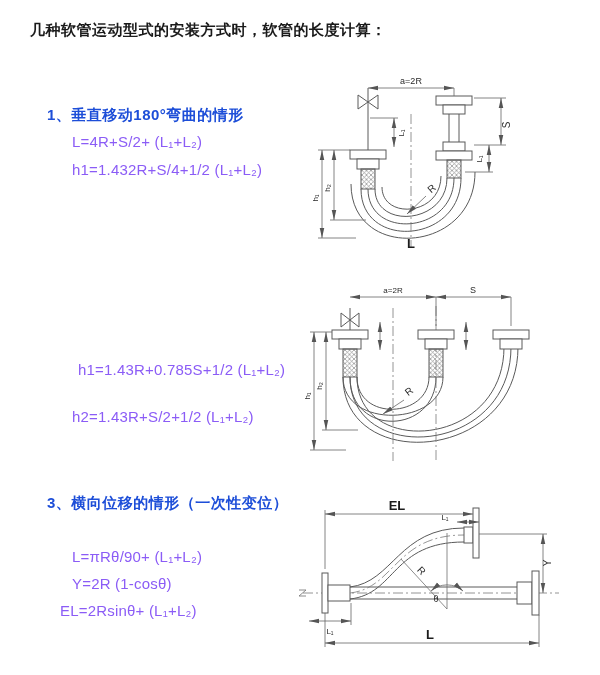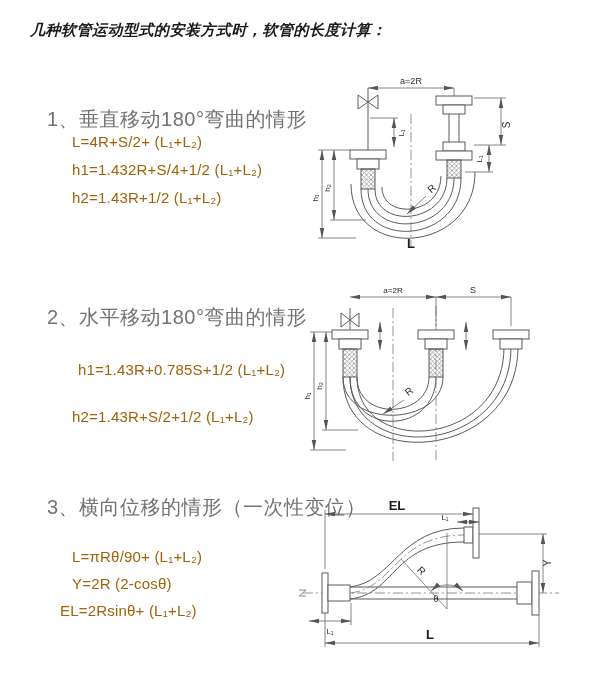--- a/index.html
+++ b/index.html
@@ -2,22 +2,22 @@
 <html><head>
 <meta charset="utf-8">
 <style>
   html,body{margin:0;padding:0;background:#ffffff;}
   #page{
     position:relative;width:600px;height:675px;background:#ffffff;overflow:hidden;
     font-family:"Liberation Sans","DejaVu Sans",sans-serif;color:#141414;
   }
   .abs{position:absolute;white-space:nowrap;}
   .doc-title{font-size:15px;font-weight:bold;letter-spacing:0.5px;color:#1a1a1a;}
-  .sec-heading{font-size:20px;font-weight:normal;letter-spacing:0.5px;color:#737373;}
-  .formula{font-size:15px;font-weight:normal;color:#a16207;letter-spacing:0.2px;}
+  .sec-heading{font-size:15px;font-weight:bold;letter-spacing:0.5px;color:#1d4ed8;}
+  .formula{font-size:15px;font-weight:normal;color:#8b5cf6;letter-spacing:0.2px;}
   svg{position:absolute;overflow:visible;}
   svg text{font-family:"Liberation Sans","DejaVu Sans",sans-serif;fill:#2a2a2a;}
   .ln   {stroke:#5a5a5a;stroke-width:1;fill:none;}
   .lnthin{stroke:#707070;stroke-width:0.8;fill:none;}
   .dim  {stroke:#666666;stroke-width:0.8;fill:none;}
   .cl   {stroke:#7a7a7a;stroke-width:0.8;fill:none;stroke-dasharray:10 3 2 3;}
   .solidw{fill:#ffffff;stroke:#5a5a5a;stroke-width:1;}
   .braid{fill:url(#braid);stroke:#5a5a5a;stroke-width:1;}
   .dimtxt{font-size:8px;}
   .dimtxt9{font-size:9px;}
@@ -33,34 +33,32 @@
     <defs>
       <marker id="arr" markerWidth="11" markerHeight="7" refX="10.2" refY="3.5" orient="auto-start-reverse" markerUnits="userSpaceOnUse">
         <path d="M0,1.2 L10.2,3.5 L0,5.8 z" fill="#555"></path>
       </marker>
       <pattern id="braid" width="4.5" height="4.5" patternUnits="userSpaceOnUse">
         <path d="M0,4.5 L4.5,0 M0,0 L4.5,4.5" stroke="#8d8d8d" stroke-width="0.7" fill="none"></path>
       </pattern>
     </defs>
   </svg>
 
-  <div class="abs doc-title" style="left:30px;top:21px;font-style:italic;">几种软管运动型式的安装方式时，软管的长度计算：</div>
+  <div class="abs doc-title" style="left:30px;top:21px;">几种软管运动型式的安装方式时，软管的长度计算：</div>
 
   <div class="abs sec-heading" style="left:47px;top:106px;">1、垂直移动180°弯曲的情形</div>
   <div class="abs formula" style="left:72px;top:133px;">L=4R+S/2+ (L₁+L₂)</div>
   <div class="abs formula" style="left:72px;top:161px;">h1=1.432R+S/4+1/2 (L₁+L₂)</div>
-  <div class="abs formula" style="left:72px;top:189px;">h2=1.43R+1/2 (L₁+L₂)</div>
-
-  <div class="abs sec-heading" style="left:47px;top:304px;">2、水平移动180°弯曲的情形</div>
+
   <div class="abs formula" style="left:78px;top:361px;">h1=1.43R+0.785S+1/2 (L₁+L₂)</div>
   <div class="abs formula" style="left:72px;top:408px;">h2=1.43R+S/2+1/2 (L₁+L₂)</div>
 
   <div class="abs sec-heading" style="left:47px;top:494px;">3、横向位移的情形（一次性变位）</div>
   <div class="abs formula" style="left:72px;top:548px;">L=πRθ/90+ (L₁+L₂)</div>
-  <div class="abs formula" style="left:72px;top:575px;">Y=2R (2-cosθ)</div>
+  <div class="abs formula" style="left:72px;top:575px;">Y=2R (1-cosθ)</div>
   <div class="abs formula" style="left:60px;top:602px;">EL=2Rsinθ+ (L₁+L₂)</div>
 
   <svg style="left:308px;top:58px;" width="285" height="200" viewBox="0 0 285 200">
     <g>
       <path class="ln" d="M43,126 C43,204 167,196 167,114"></path>
       <path class="ln" d="M53,131 C53,192 153,186 153,120"></path>
       <path class="ln" d="M60,131 C60,182 146,176 146,120"></path>
       <path class="ln" d="M67,131 C67,172 139,166 139,120"></path>
       <path class="ln" d="M74,129 C74,162 133,158 133,118"></path>
     </g>

